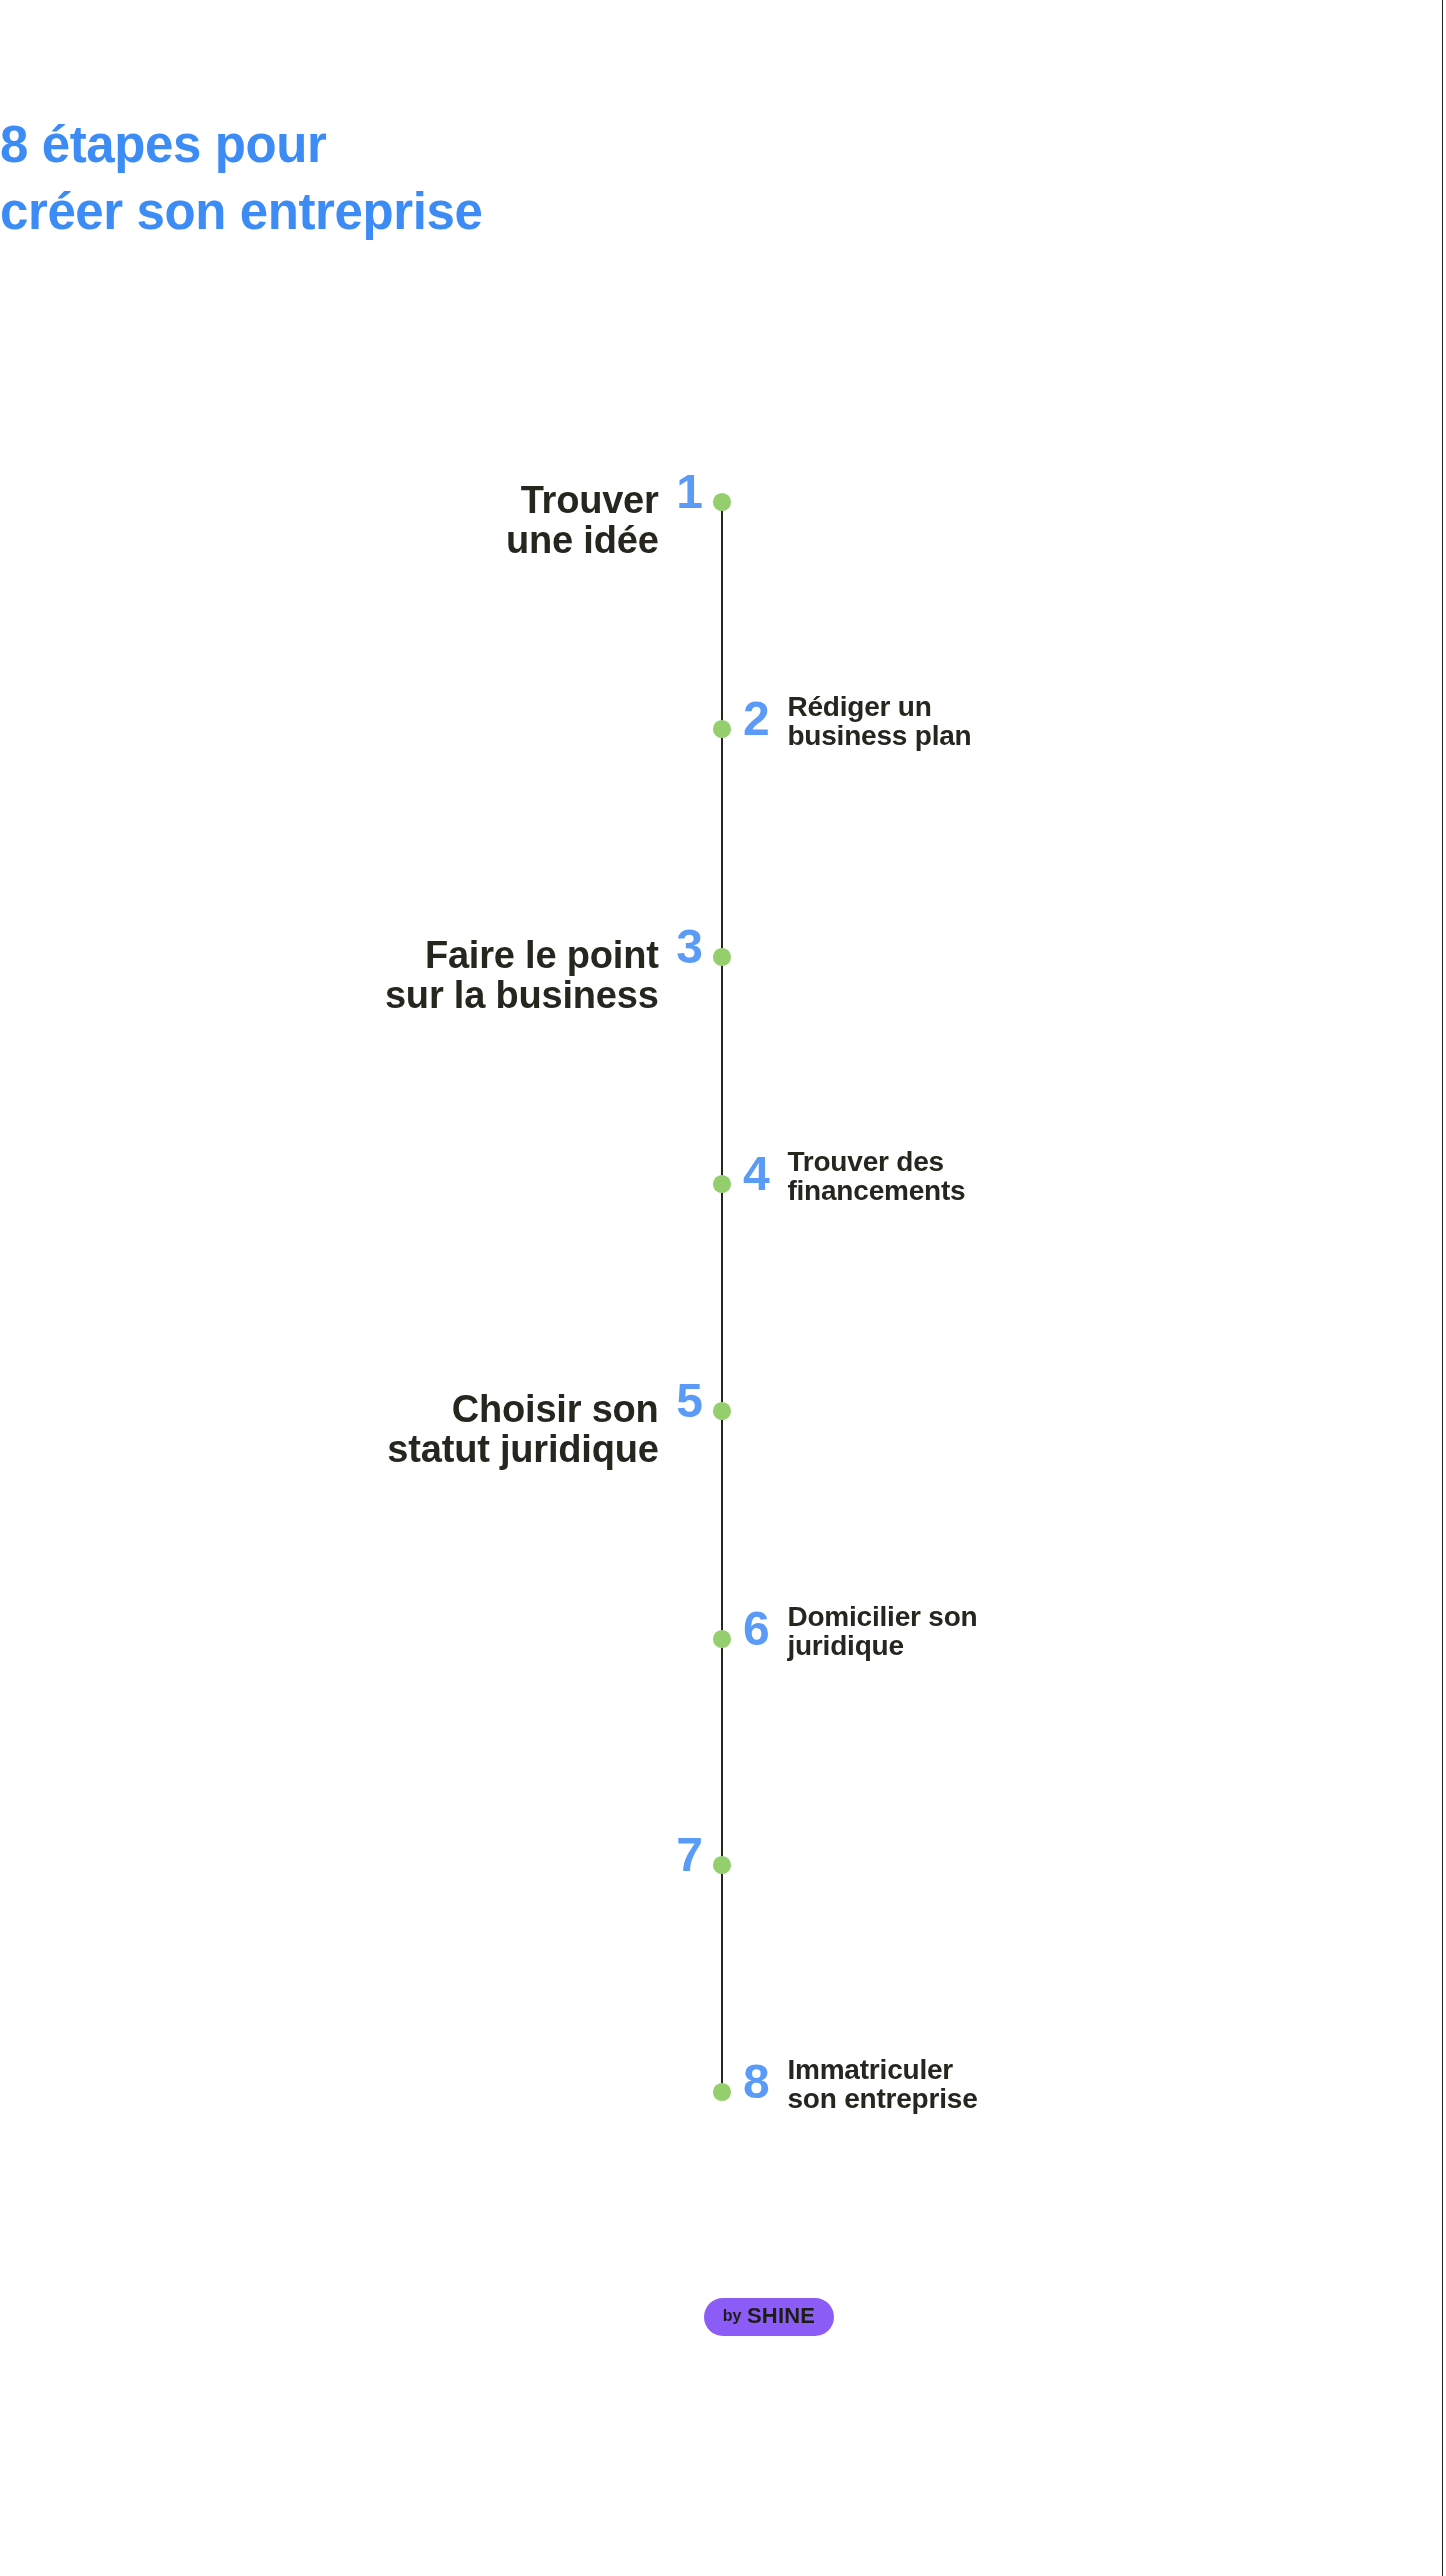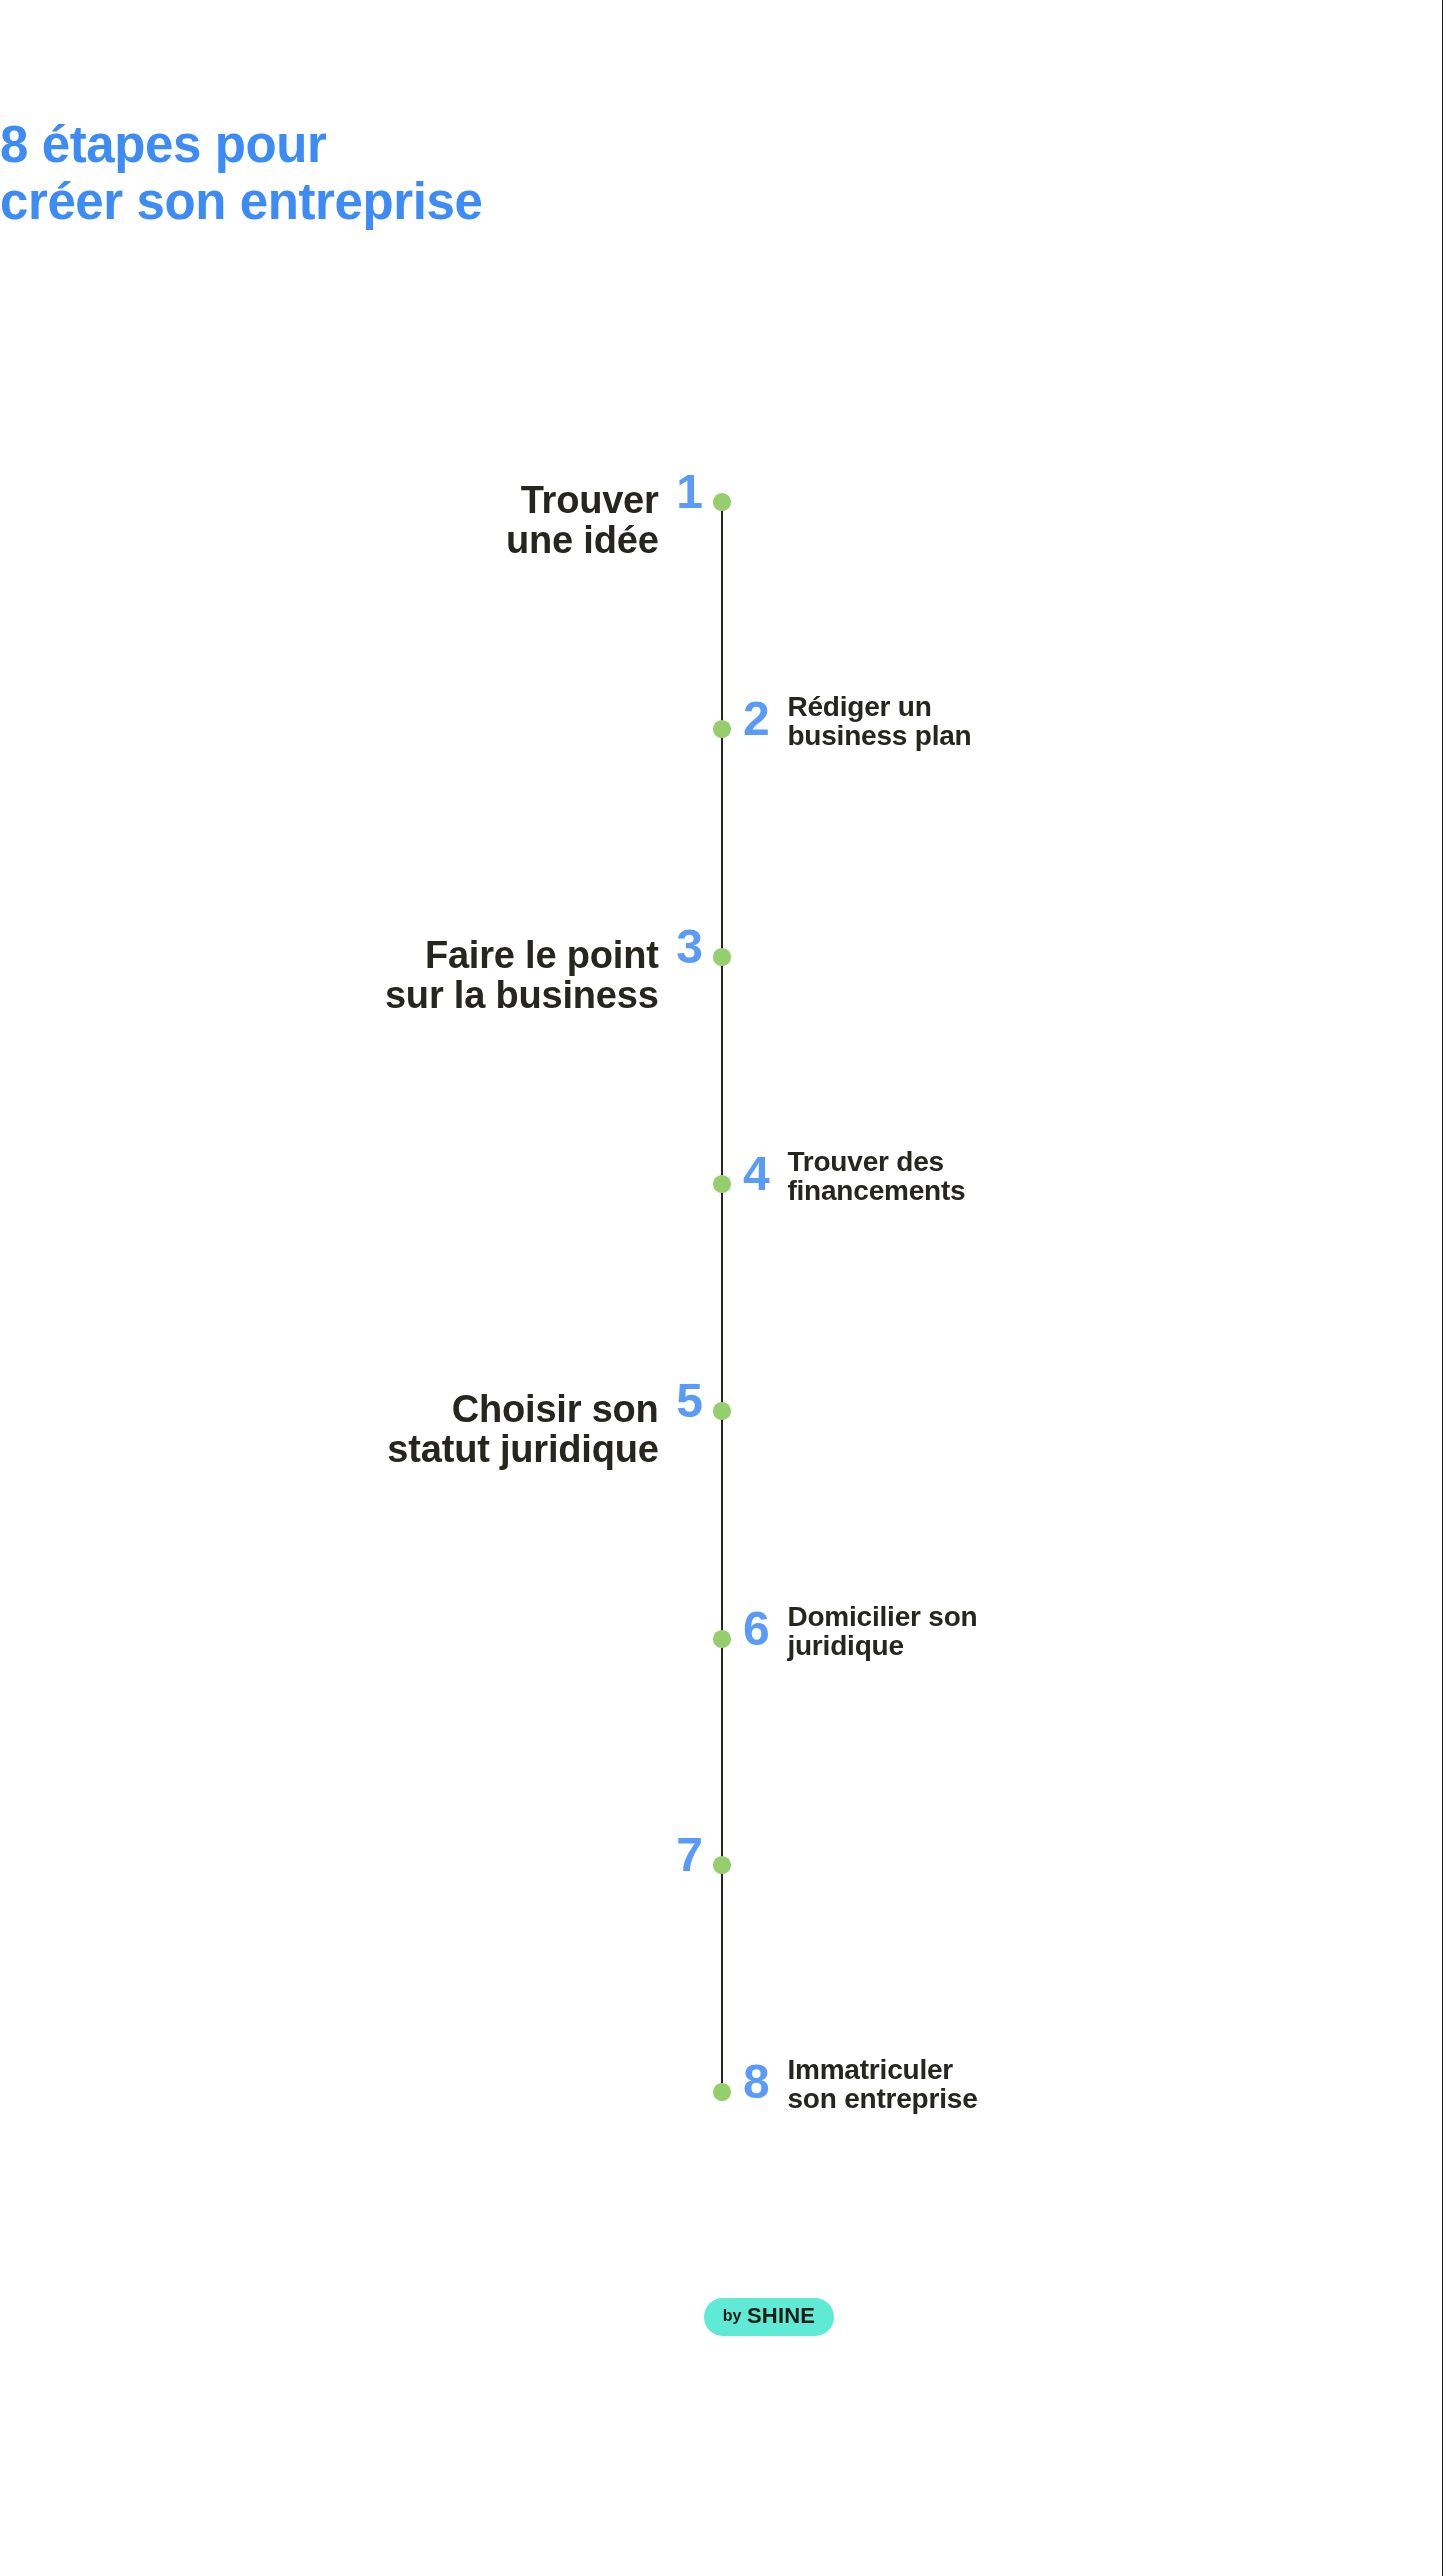--- a/index.html
+++ b/index.html
@@ -42,21 +42,21 @@
   }
   .title-line {
     display: block;
     color: #3d8cf5;
     font-size: 51px;
     font-weight: 700;
     line-height: 1.02;
     letter-spacing: -0.4px;
   }
   .title-line + .title-line {
-    margin-top: 5px;
+    margin-top: 15px;
   }
 
   
   .timeline {
     position: absolute;
     left: 0;
     top: 0;
     width: 1442px;
     height: 2576px;
   }
@@ -161,21 +161,21 @@
     letter-spacing: -0.8px;
     line-height: 1;
   }
   .brand-badge {
     display: inline-flex;
     align-items: center;
     gap: 5.6px;
     margin-top: 13px;
     margin-left: 96px;
     padding: 7.2px 19px 8.8px 19px;
-    background: #5eead4;
+    background: #8b5cf6;
     border-radius: 32px;
   }
   .brand-badge .by {
     color: #1d1d18;
     font-size: 16px;
     font-weight: 700;
     line-height: 1;
   }
   .brand-badge .shine {
     color: #1d1d18;

